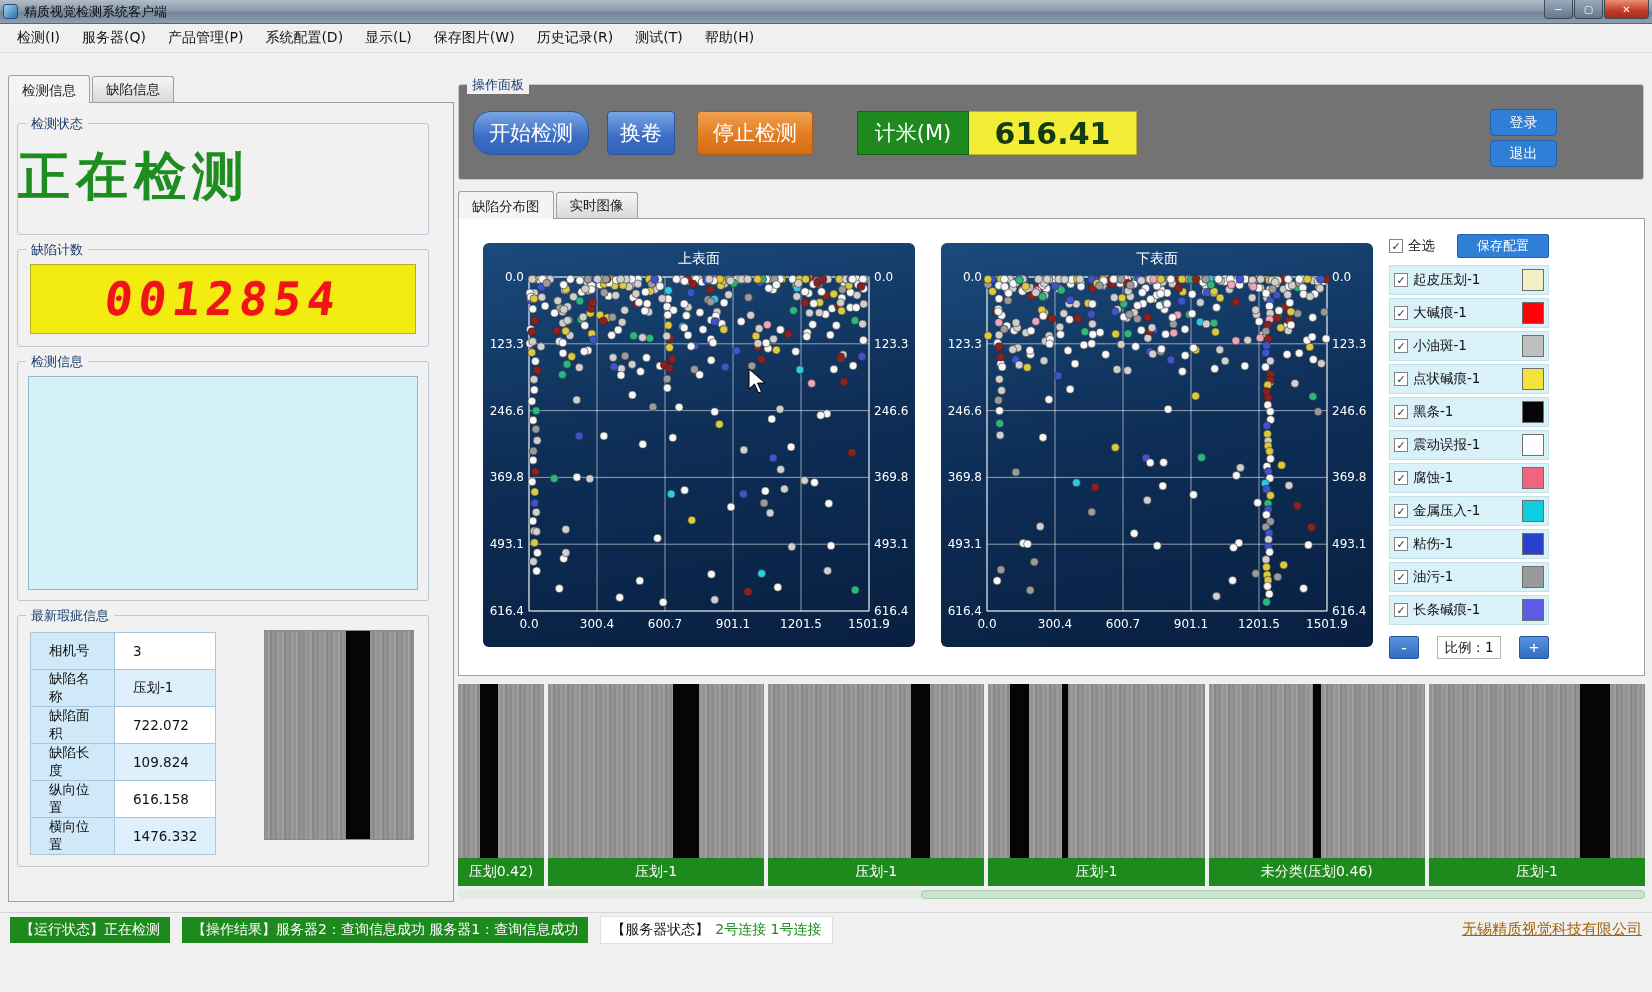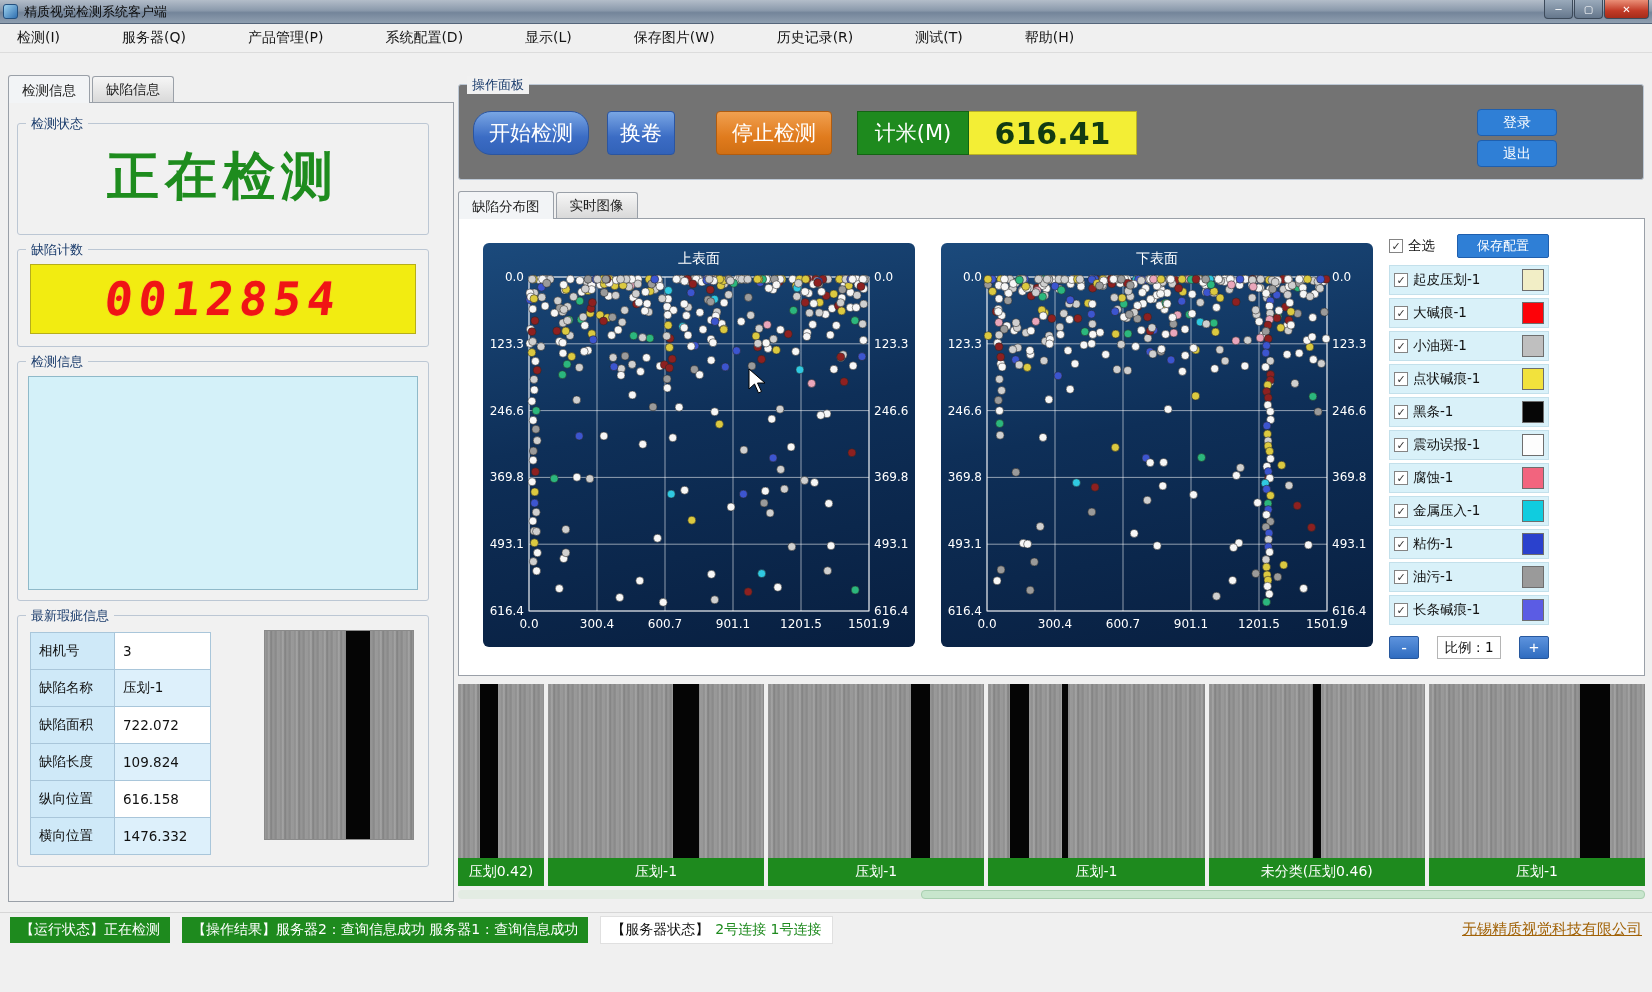--- a/index.html
+++ b/index.html
@@ -19,67 +19,67 @@
   .app-icon{width:15px;height:15px;border-radius:3px;border:1px solid #24507e;
     background:linear-gradient(135deg,#9fd4f0,#2f6fb0);flex:0 0 auto;}
   .title-text{font-size:13px;color:#0a0a0a;margin-left:6px;}
   .win-controls{margin-left:auto;display:flex;align-items:flex-start;height:100%;}
   .win-btn{width:29px;height:19px;display:flex;align-items:center;justify-content:center;
     font-size:10px;color:#fff;border:1px solid #3c4a5a;border-top:none;
     background:linear-gradient(180deg,#9aaabb,#65778c);border-radius:0 0 4px 4px;margin-left:1px;cursor:default;}
   .win-btn.close{width:45px;background:linear-gradient(180deg,#ea8f77,#c23a26 60%,#a52c1a);}
   
   .menubar{position:absolute;left:0;top:24px;width:100%;height:29px;background:#f0f0f0;
-    border-bottom:1px solid #dcdcdc;display:flex;align-items:center;padding-left:6px;gap:40px;}
+    border-bottom:1px solid #dcdcdc;display:flex;align-items:center;padding-left:6px;}
   .menu-item{padding:5px 11px;font-size:14px;color:#141414;}
   
   .tabs{display:flex;align-items:flex-end;height:26px;}
   .tab{padding:4px 13px 3px;font-size:13.5px;background:linear-gradient(180deg,#f6f6f6,#d9d9d9);
     border:1px solid #9aa0a8;border-bottom:none;border-radius:3px 3px 0 0;margin-right:2px;color:#222;}
   .tab.active{background:#f2f4f6;padding-top:6px;position:relative;top:1px;z-index:2;}
   
   .group{position:absolute;border:1px solid #bcc7d4;border-radius:3px;}
   .group-title{position:absolute;top:-9px;left:8px;background:#f1f1f1;padding:0 5px;
     font-size:13px;color:#17396a;white-space:nowrap;}
   
   .left-panel{position:absolute;left:8px;top:76px;width:446px;height:826px;}
   .panel-page{position:absolute;top:26px;left:0;right:0;bottom:0;border:1px solid #9aa0a8;background:#f1f1f1;}
   .g-status{left:8px;top:20px;width:412px;height:112px;}
-  .status-value{color:#1e8c1e;font-size:52px;font-weight:600;text-align:center;margin-top:18px;letter-spacing:6px;}
+  .status-value{color:#1e8c1e;font-size:52px;font-weight:600;margin-top:18px;letter-spacing:6px;}
   .g-count{left:8px;top:146px;width:412px;height:98px;}
   .led{position:absolute;left:12px;right:12px;top:14px;bottom:12px;background:#f2ec11;
     border:1px solid #b6ae1c;display:flex;align-items:center;justify-content:center;}
   .led span{font-family:"DejaVu Sans Mono","Liberation Mono",monospace;font-weight:bold;
     font-size:46px;color:#f01414;transform:skewX(-7deg);letter-spacing:6px;text-shadow:0 0 1px #ff6060;}
   .g-info{left:8px;top:258px;width:412px;height:240px;}
   .info-box{position:absolute;left:10px;right:10px;top:14px;bottom:10px;background:#d4f1f9;
     border:1px solid #8fb9c9;}
   .g-latest{left:8px;top:512px;width:412px;height:252px;}
   .defect-table{position:absolute;left:12px;top:16px;border-collapse:collapse;}
-  .defect-table td{border:1px solid #a9c6da;font-size:13.5px;height:37px;padding:0 8px;}
+  .defect-table td{border:1px solid #a9c6da;font-size:13.5px;height:37px;padding:0 18px;}
   .defect-table td.lab{background:#cfe9f8;width:84px;}
   .defect-table td.val{background:#fff;width:96px;}
   .defect-table td.val.alt{background:#ddf0fb;}
   .preview{position:absolute;left:246px;top:14px;width:150px;height:210px;border:1px solid #8a8a8a;
     background-size:100% 100%, 14px 100%;}
   
   .op-group{left:458px;top:84px;width:1186px;height:96px;background:#737373;}
   .btn{border-radius:4px;color:#fff;cursor:default;font-family:inherit;}
   .btn.big{position:absolute;top:26px;height:44px;font-size:21px;
     border:1px solid #2b55a0;background:linear-gradient(180deg,#79a6e4,#3b6cc4 60%,#3262b8);}
-  .btn.big.orange{border:1px solid #b05c10;background:linear-gradient(180deg,#f0a050,#e07b1d 60%,#d06f14);margin-left:19px;}
+  .btn.big.orange{border:1px solid #b05c10;background:linear-gradient(180deg,#f0a050,#e07b1d 60%,#d06f14);}
   .btn-start{left:14px;width:116px;border-radius:18px;}
   .btn-roll{left:148px;width:68px;}
   .btn-stop{left:238px;width:116px;}
   .meter-label{position:absolute;left:398px;top:26px;width:112px;height:44px;background:#1e8a1e;
     color:#fff;font-size:21px;display:flex;align-items:center;justify-content:center;border:1px solid #136413;}
   .meter-value{position:absolute;left:510px;top:26px;width:168px;height:44px;background:#f3ee35;
     color:#123b12;font-size:30px;font-weight:bold;display:flex;align-items:center;justify-content:center;
     border:1px solid #b9b124;border-left:none;}
-  .btn.small{position:absolute;width:80px;height:27px;font-size:14px;border:1px solid #1f5fae;background:#2f7fd6;}
+  .btn.small{position:absolute;width:67px;height:27px;font-size:14px;border:1px solid #1f5fae;background:#2f7fd6;}
   .btn-login{right:86px;top:24px;}
   .btn-exit{right:86px;top:55px;background:#9c1f1f;border:1px solid #701212;}
   
   .view-tabs{position:absolute;left:458px;top:192px;}
   .view-page{position:absolute;left:458px;top:218px;width:1187px;height:458px;border:1px solid #9aa0a8;background:#fff;}
   .chart{position:absolute;top:24px;width:432px;height:404px;border-radius:6px;
     background:linear-gradient(170deg,#1b4a7c 0%,#0e2f58 45%,#081f40 100%);}
   #chart1{left:24px;}
   #chart2{left:482px;}
   .chart svg{display:block;}

